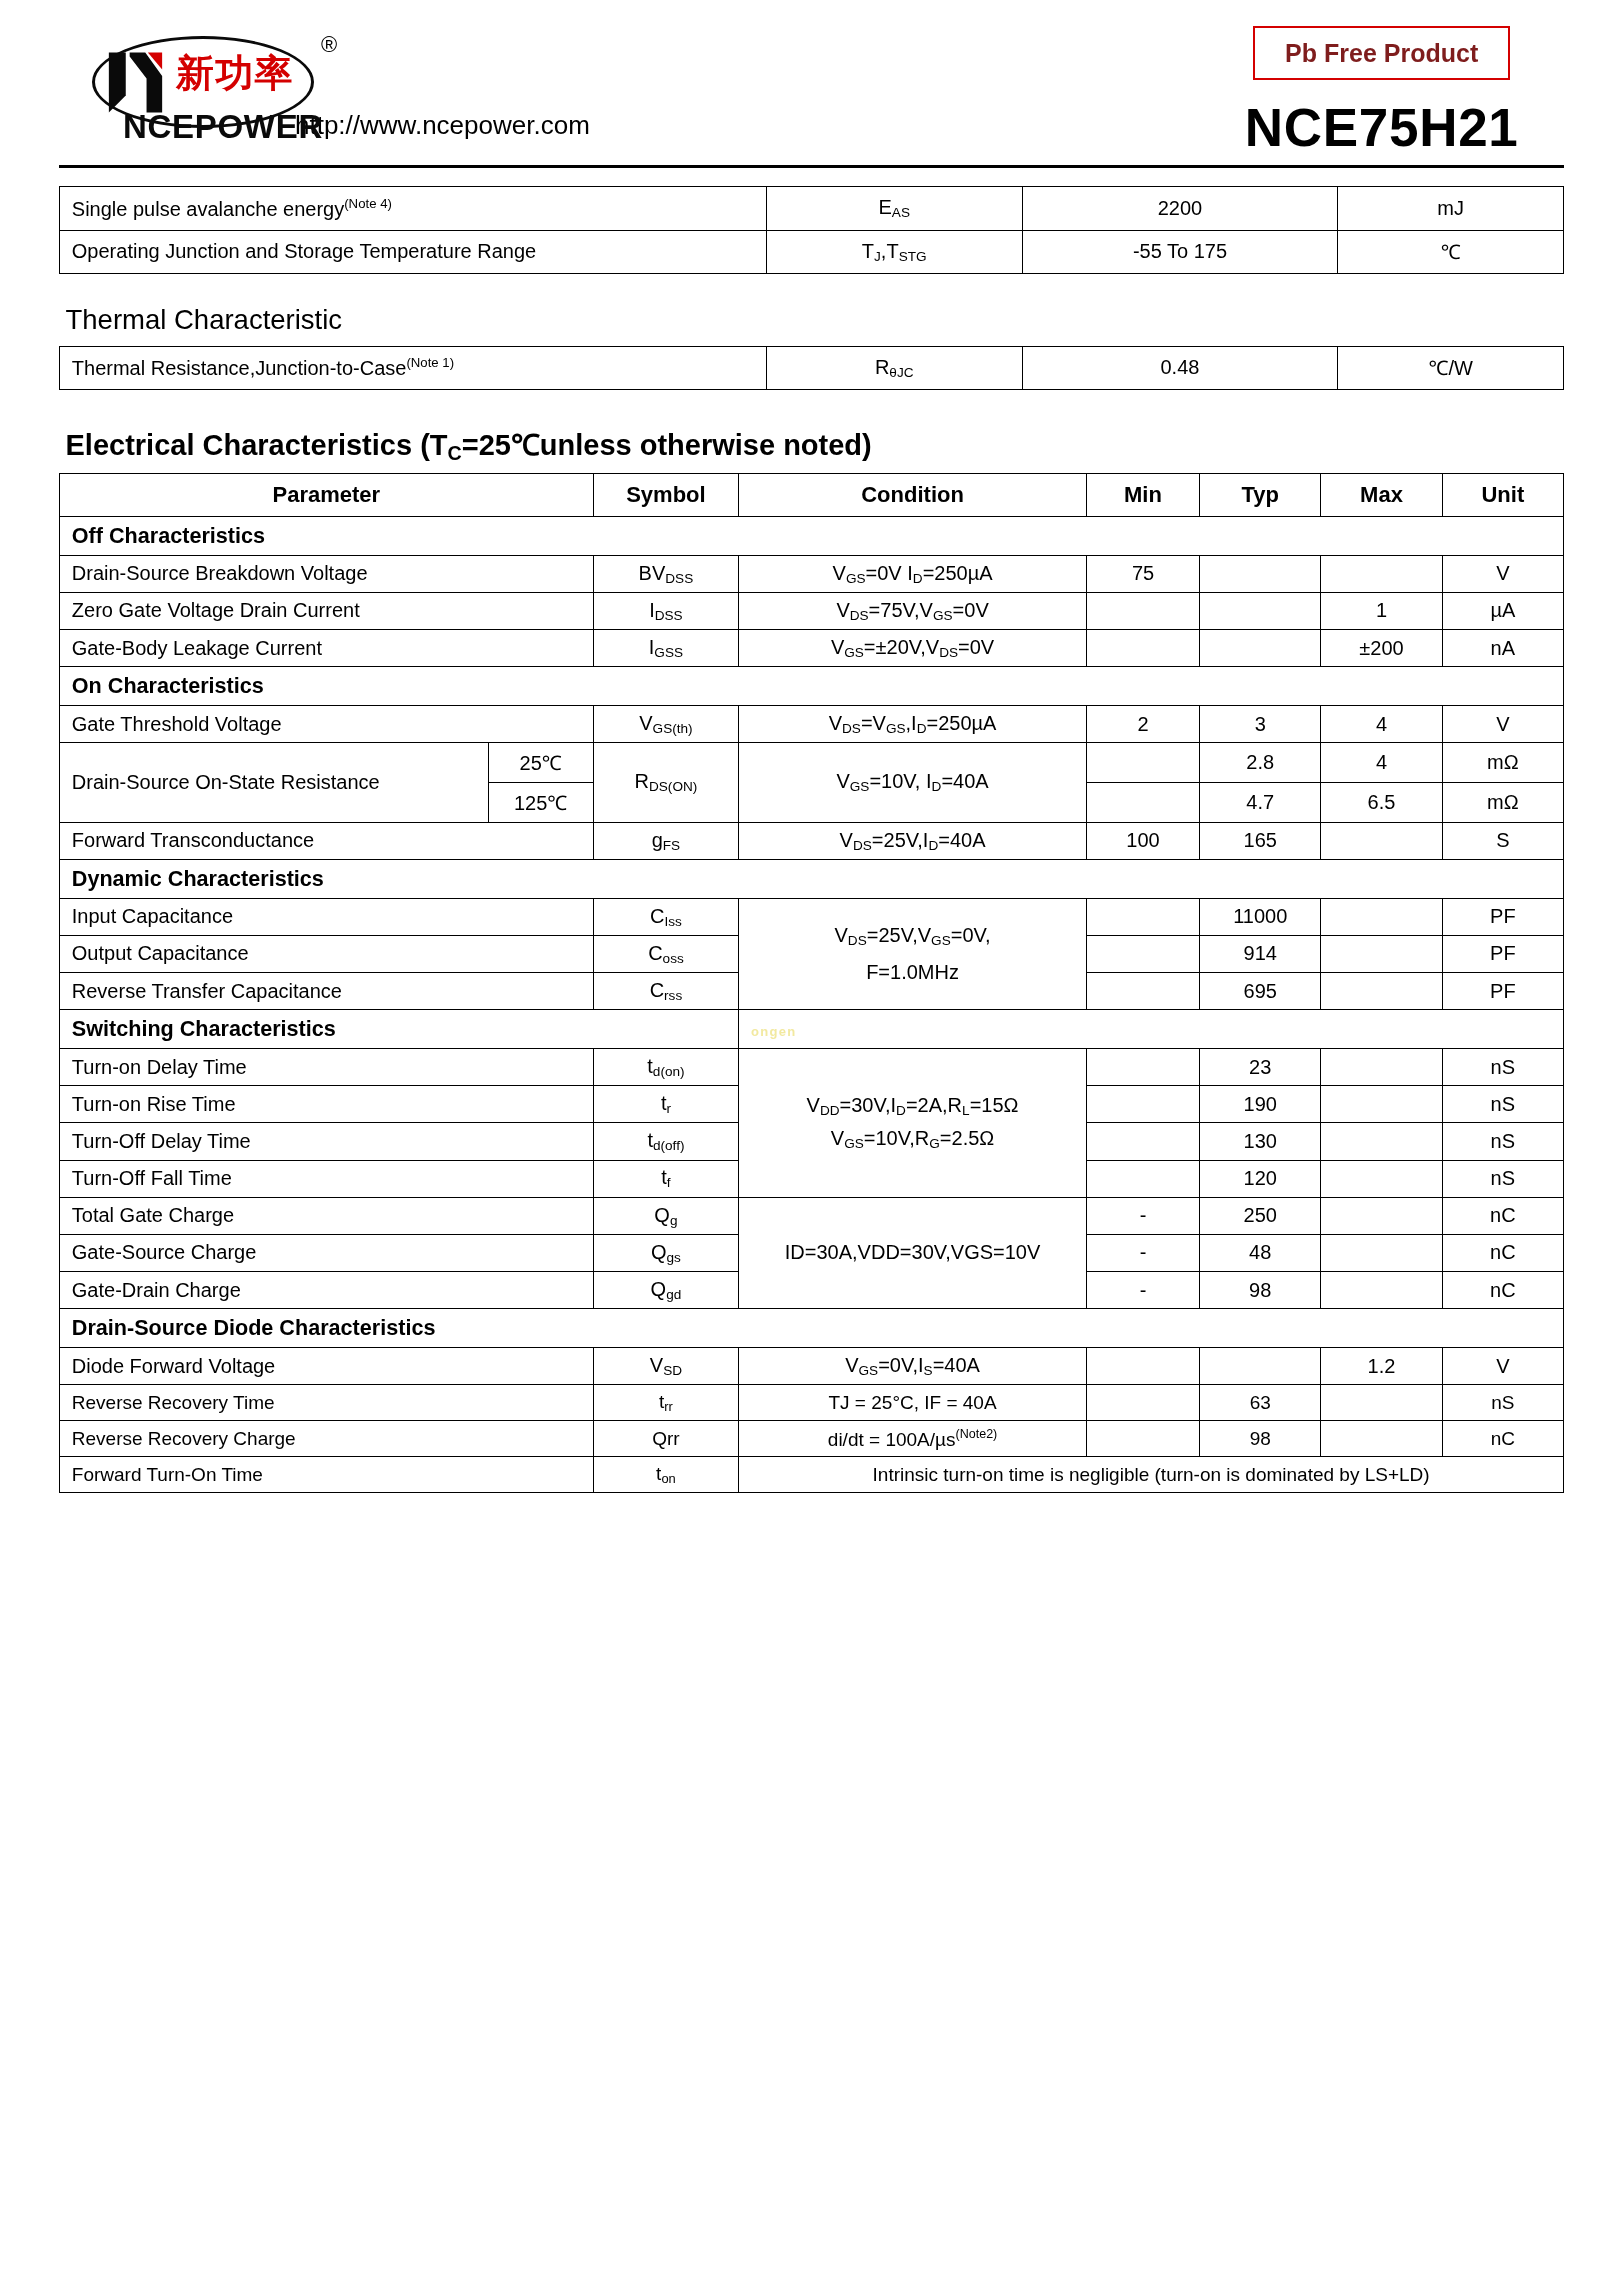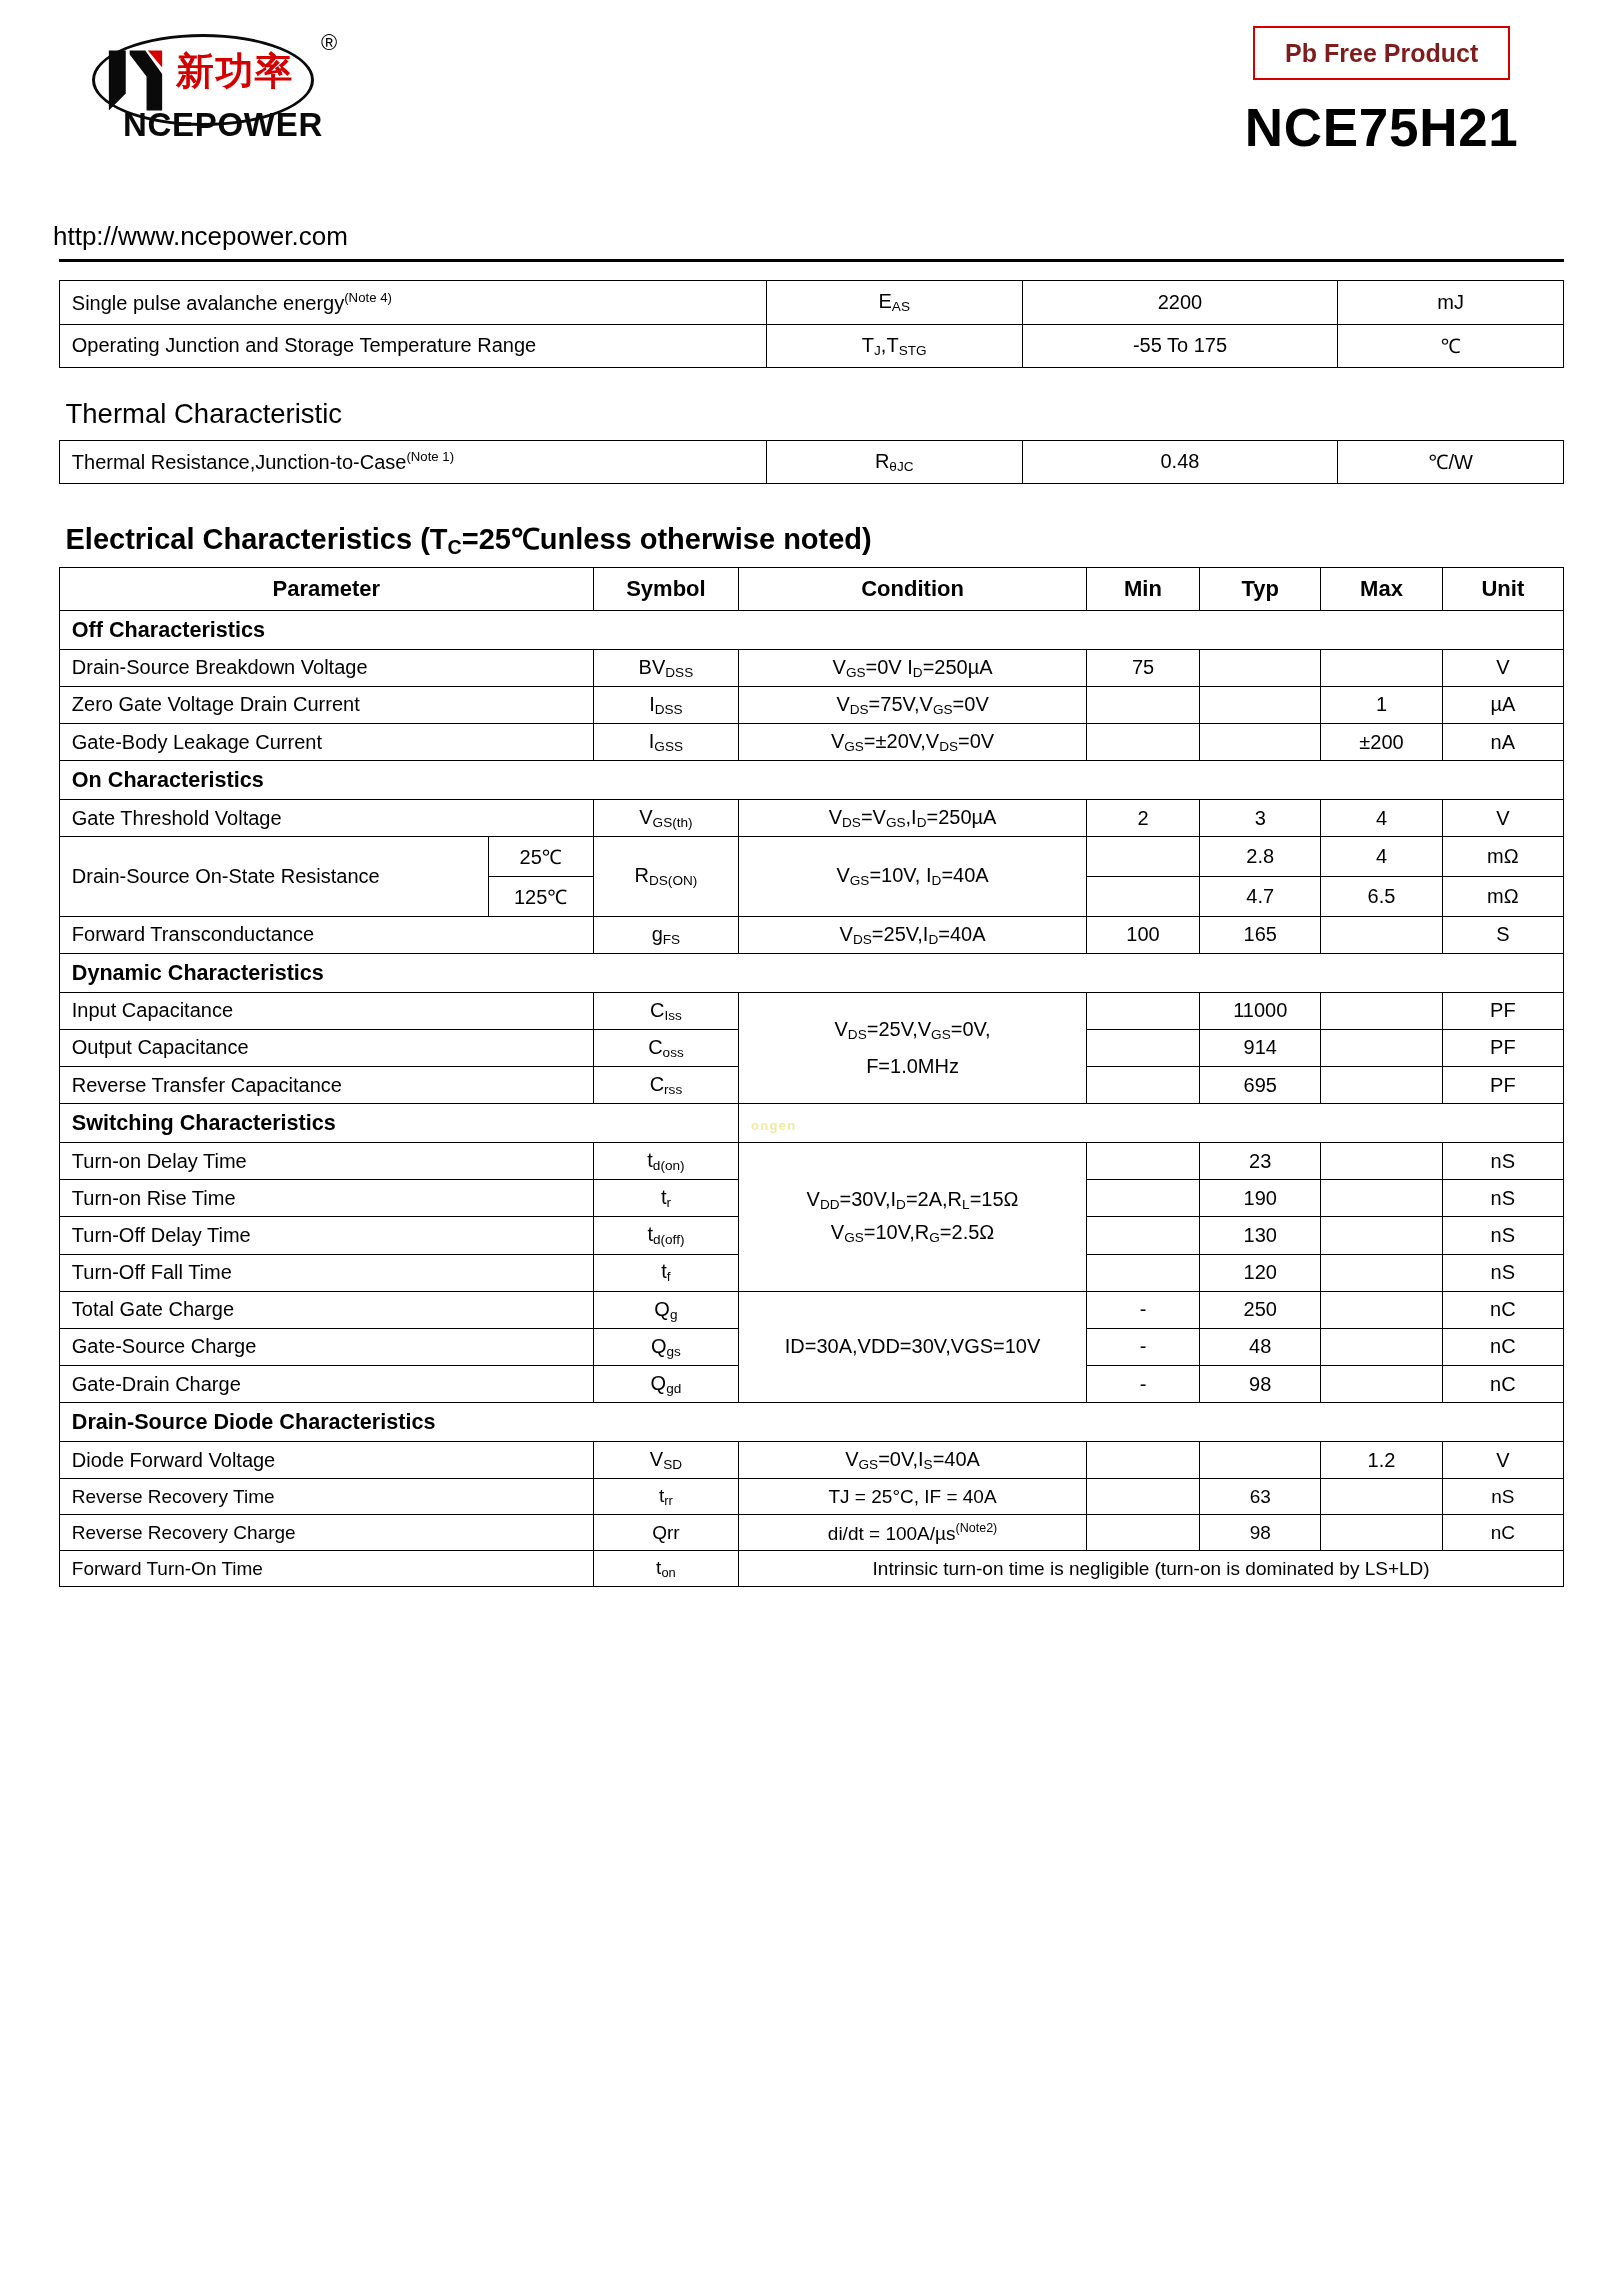--- a/index.html
+++ b/index.html
@@ -17,21 +17,21 @@
     padding:26px 59px 0 59px;
     position:relative;
   }
   
   .header{
     display:flex;
     align-items:flex-start;
     justify-content:space-between;
     padding:0 6.5px 0 33px;
   }
-  .logo-block{display:flex;align-items:flex-start;flex-direction:column;}
+  .logo-block{display:flex;align-items:center;}
   .logo-mark{
     position:relative;
     width:242px;height:111px;
   }
   .logo-oval{
     position:absolute;left:0;top:7.9px;
     width:222px;height:92px;
     border:3.9px solid #0a0a0a;
     border-radius:50%;
     box-sizing:border-box;

